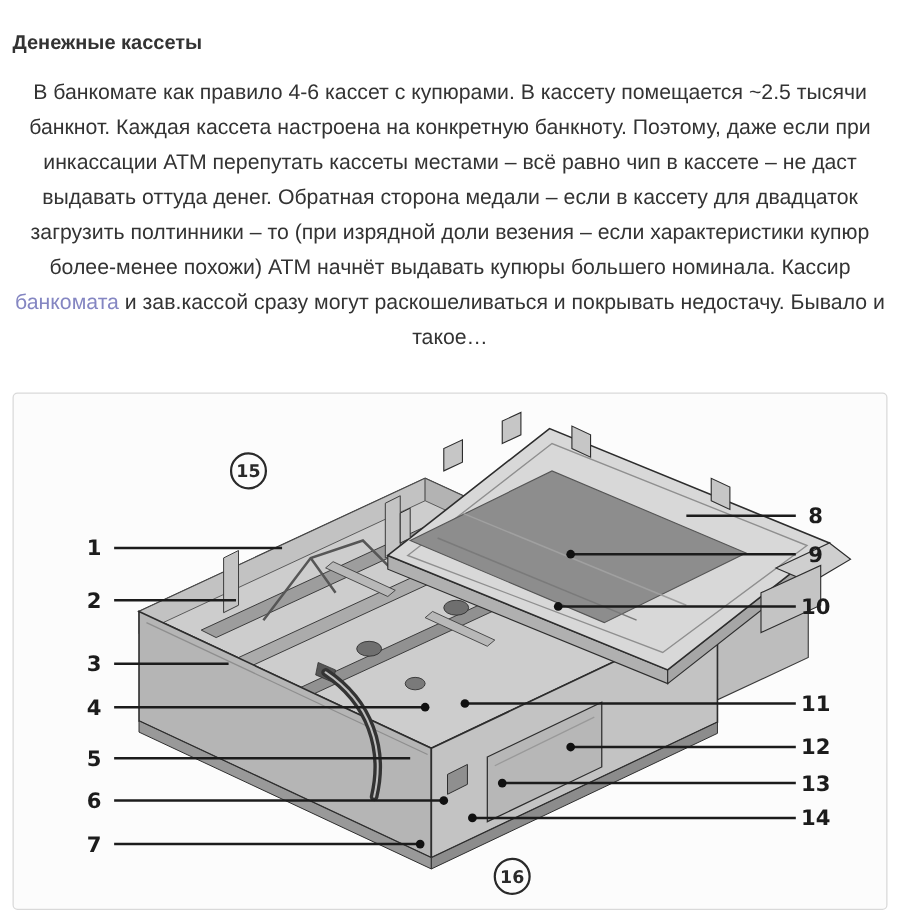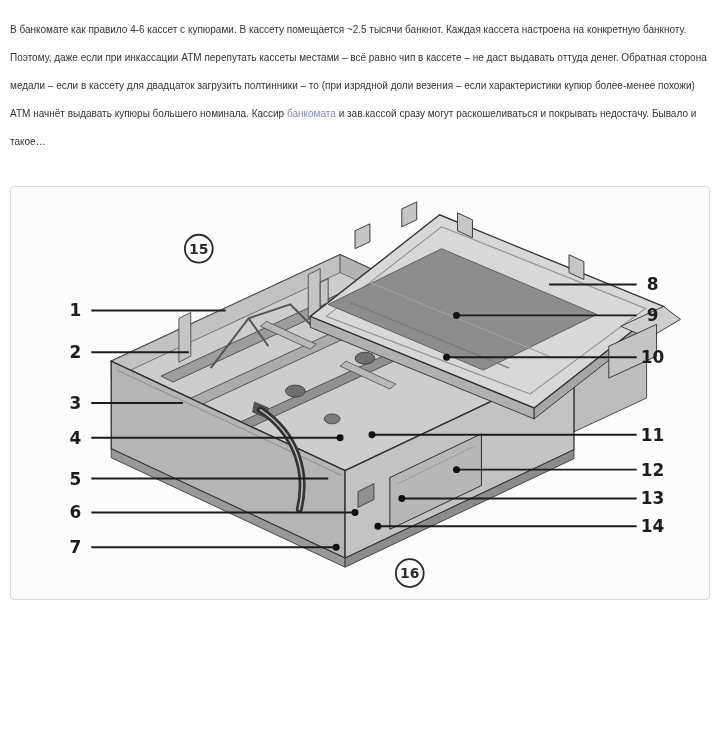--- a/index.html
+++ b/index.html
@@ -2,35 +2,36 @@
 <html><head>
 <meta charset="utf-8">
 <style>
   html,body{margin:0;padding:0;background:#ffffff;}
   .page{
     width:720px;height:734px;box-sizing:border-box;
     padding:0 10px;overflow:hidden;
     font-family:"Liberation Sans",sans-serif;color:#333333;background:#ffffff;
   }
   .heading{font-size:16px;font-weight:700;margin:26px 0 0 0;color:#333333;}
-  .para{font-size:10px;line-height:28px;margin:16px 0 0 0;text-align:left;}
+  .para{font-size:17px;line-height:28px;margin:16px 0 0 0;text-align:center;}
   .para a{color:#8486c2;text-decoration:none;cursor:pointer;}
   .figure-wrap{
     margin-top:30px;width:698px;height:412px;
     border:1px solid #d9d9d9;border-radius:4px;background:#fcfcfc;overflow:hidden;
   }
   svg{display:block;}
   .callout-num{font-family:"DejaVu Sans","Liberation Sans",sans-serif;font-size:17px;font-weight:700;fill:#1c1c1c;}
   .circled-num{font-family:"DejaVu Sans","Liberation Sans",sans-serif;font-size:14px;font-weight:700;fill:#2a2a2a;}
 </style>
 </head>
 <body>
 
 <div class="page">
 
+  <div class="heading">Денежные кассеты</div>
 
   <p class="para"><span>В банкомате как правило 4-6 кассет с купюрами. В кассету помещается ~2.5 тысячи банкнот. Каждая кассета настроена на конкретную банкноту. Поэтому, даже если при инкассации ATM перепутать кассеты местами – всё равно чип в кассете – не даст выдавать оттуда денег. Обратная сторона медали – если в кассету для двадцаток загрузить полтинники – то (при изрядной доли везения – если характеристики купюр более-менее похожи) ATM начнёт выдавать купюры большего номинала. Кассир </span><a>банкомата</a><span> и зав.кассой сразу могут раскошеливаться и покрывать недостачу. Бывало и такое…</span></p>
 
   <div class="figure-wrap">
     <svg width="698" height="412" viewBox="0 0 700 414">
 
       <g>
 
         <polygon points="100,175 330,68 565,176 335,285" fill="#cdcdcd" stroke="#2d2d2d" stroke-width="1.3"></polygon>
 

